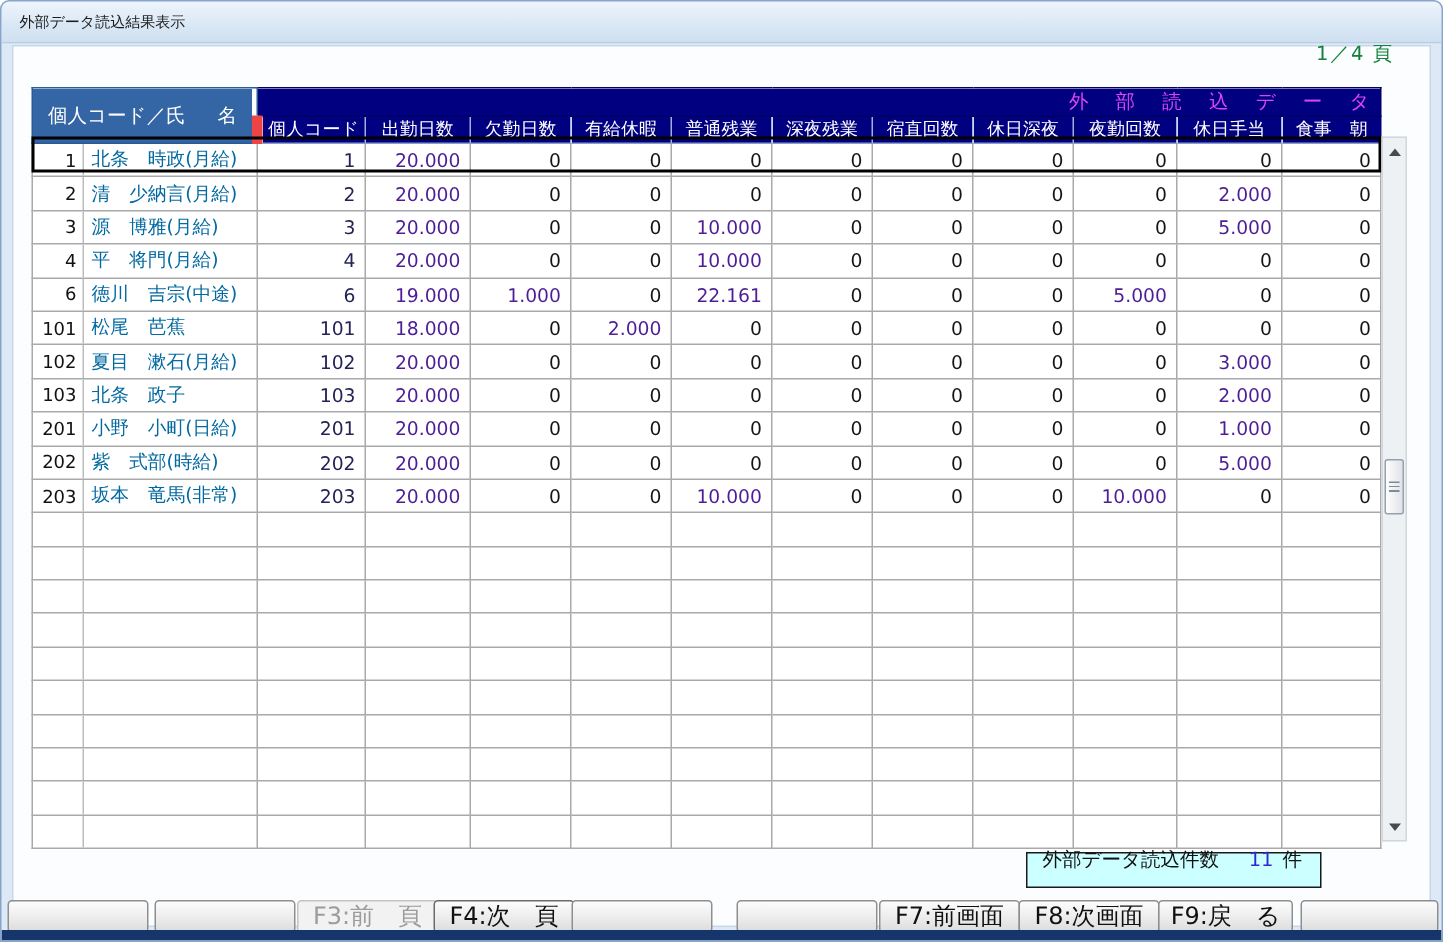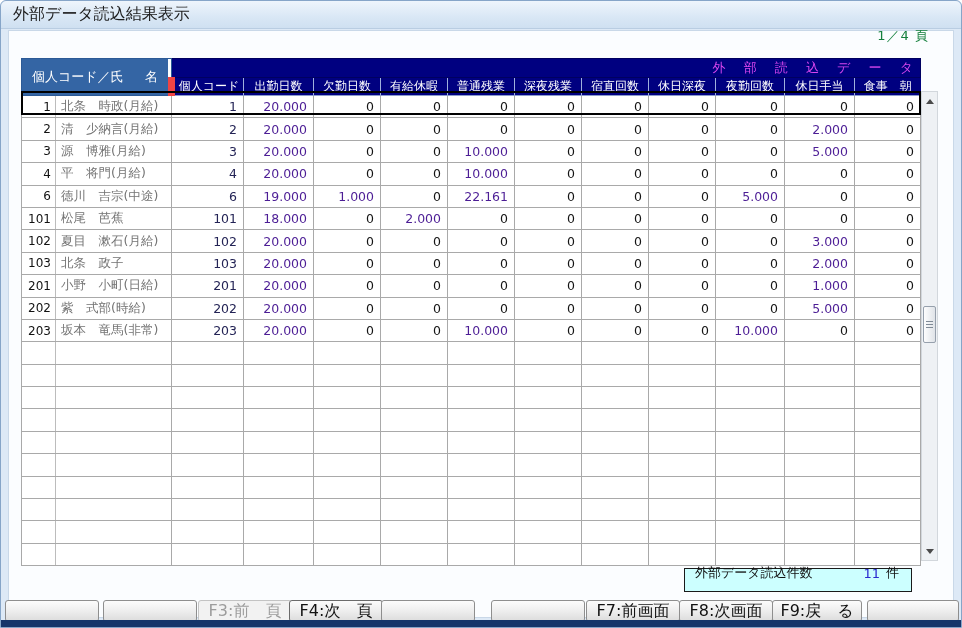--- a/index.html
+++ b/index.html
@@ -15,21 +15,21 @@
     border-radius:6px 6px 0 0;
     overflow:hidden;
   }
   .titlebar {
     position:absolute; left:0; top:0; right:0; height:28px;
     background:linear-gradient(#eef5fc,#d9e7f5 60%,#cfe0f1);
     border-bottom:1px solid #b9cde2;
     border-radius:6px 6px 0 0;
     display:flex; align-items:center; padding-left:12px;
   }
-  .titlebar .title { font-size:16px; color:#1c1c1c; }
+  .titlebar .title { font-size:10px; color:#1c1c1c; }
   .content {
     position:absolute; left:7px; right:7px; top:29px; bottom:9px;
     background:#fbfdff; border:1px solid #c9d8e8;
   }
   .bottom-strip {
     position:absolute; left:0; right:0; bottom:0; height:7px;
     background:#16356a;
   }
   .page-indicator {
     position:absolute; top:26px; right:32px;
@@ -63,21 +63,21 @@
     border:1px solid #a9a9a9;
     font-size:12.5px;
   }
   td.name-cell { padding:0; }
   .name-cell .cellflex { display:flex; align-items:center; height:100%; }
   .rownum {
     flex:0 0 34px; text-align:right; padding-right:4px;
     border-right:1px solid #bcbcbc; color:#111; font-size:12px;
     height:100%; display:flex; align-items:center; justify-content:flex-end;
   }
-  .pname { padding-left:5px; color:#737373; font-size:12.5px; }
+  .pname { padding-left:5px; color:#0369a1; font-size:12.5px; }
   td.num { text-align:right; padding-right:6px; }
   td.blue { color:#4c1d95; }
   td.zero { color:#141414; }
   td.code { color:#232355; }
   .selection-outline {
     position:absolute; left:0; top:33px; width:900px; height:24px;
     border:2px solid #000; pointer-events:none;
   }
 
   
@@ -94,21 +94,21 @@
     position:absolute; left:1px; top:214px; width:13px; height:37px;
     background:linear-gradient(90deg,#fdfdfd,#dfe3e8);
     border:1px solid #96a0ac; border-radius:2px;
     display:flex; align-items:center; justify-content:center;
   }
   .grip { width:7px; height:7px;
     background:repeating-linear-gradient(#7f8a96 0 1px, transparent 1px 3px); }
 
   
   .status-box {
-    position:absolute; left:683px; top:567px; width:228px; height:24px;
+    position:absolute; left:683px; top:567px; width:197px; height:24px;
     background:#ccffff; border:1px solid #1a1a1a;
     display:flex; align-items:center; font-size:13px; color:#111;
     padding:0 12px 14px 10px;
   }
   .status-box .count { margin-left:auto; color:#2a2ad0; padding-right:6px; }
 
   
   .fkey-bar { position:absolute; left:0; top:599px; width:962px; height:23px; }
   .fk {
     position:absolute; top:0; height:22px; width:94px;

